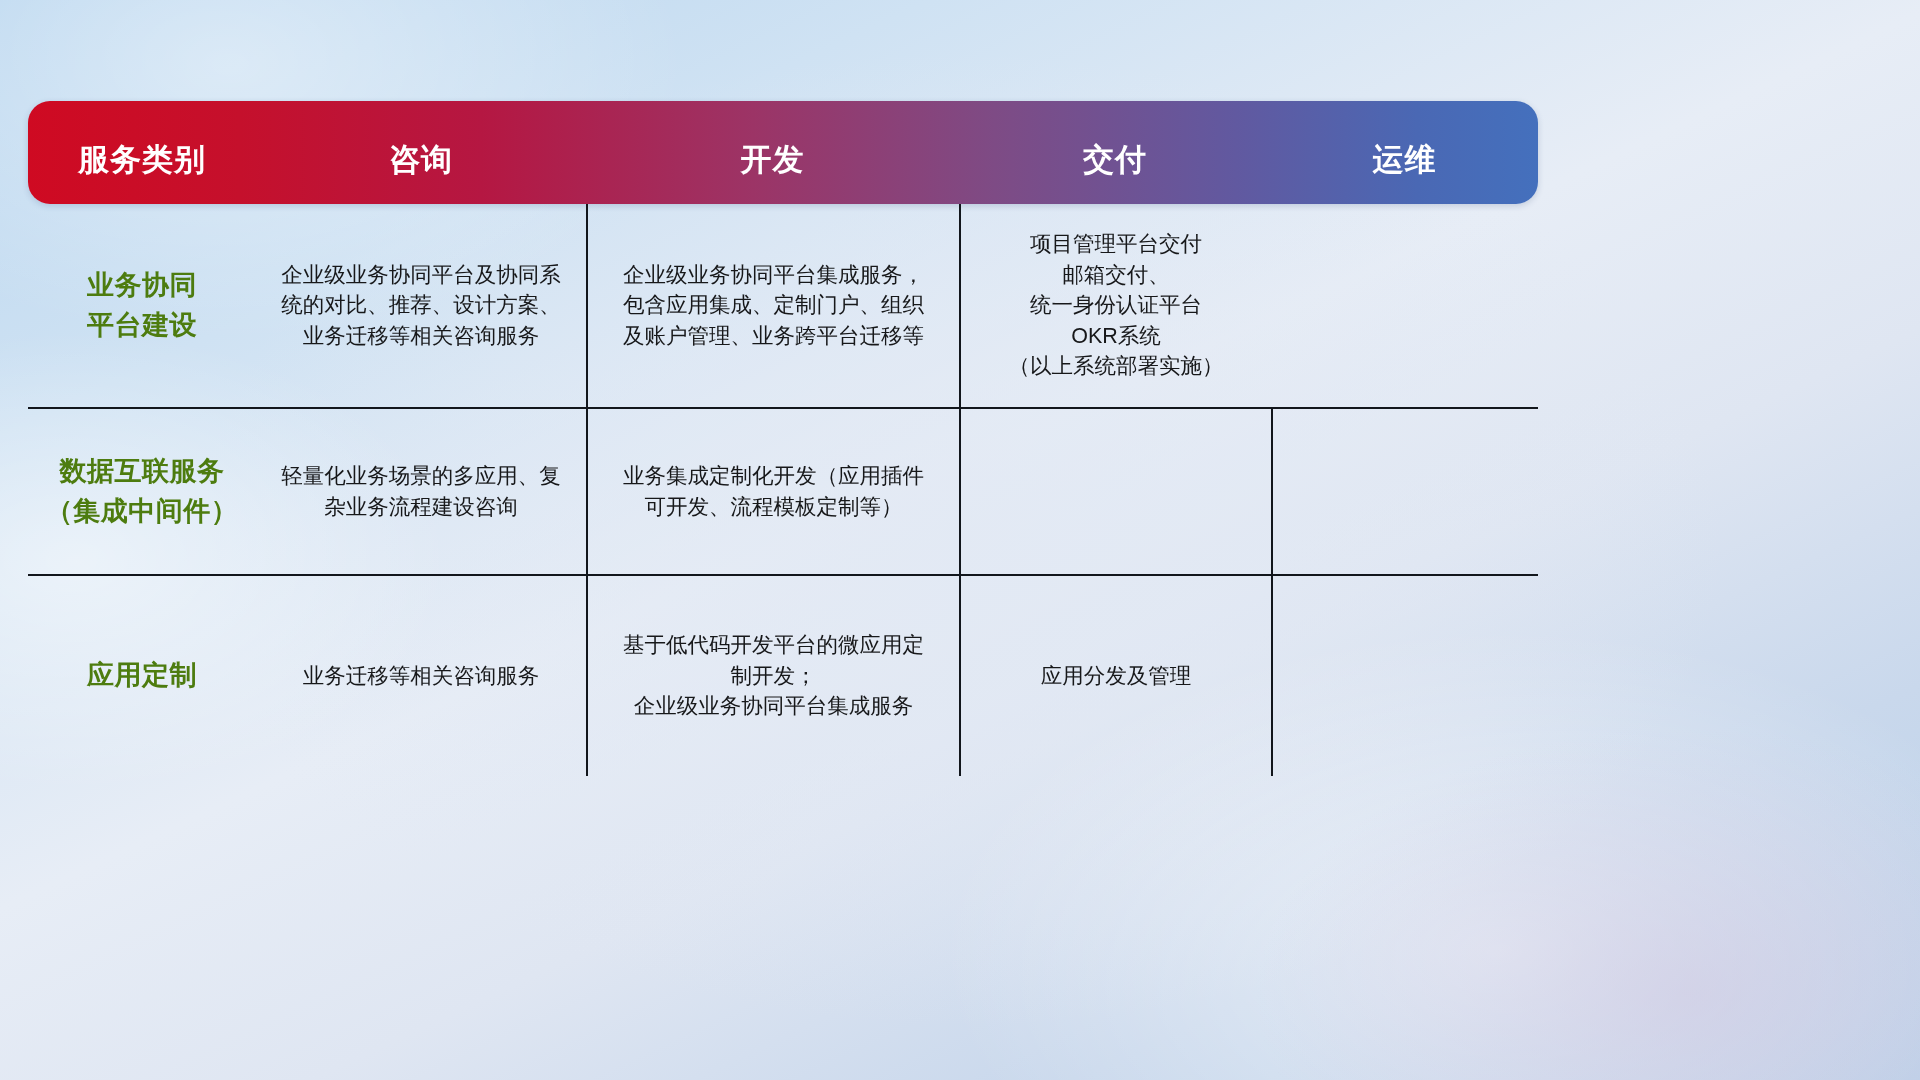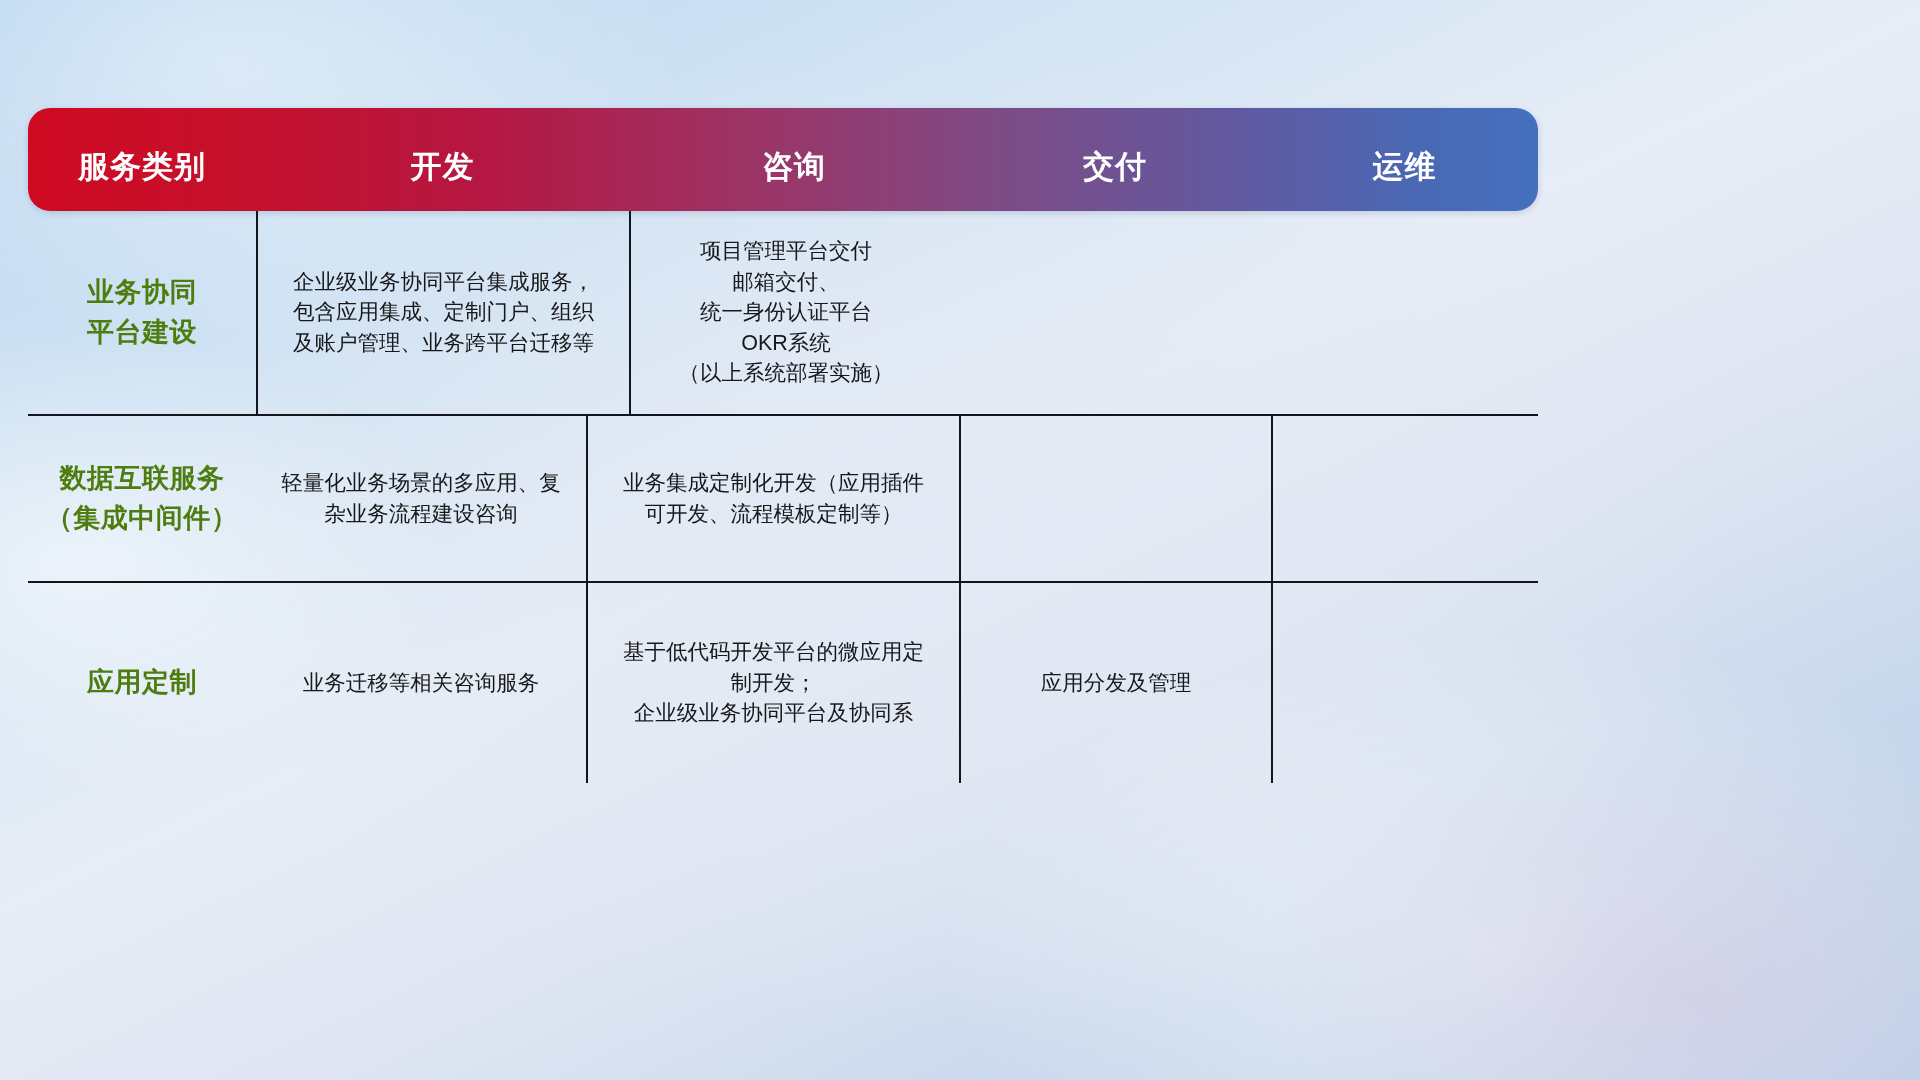--- a/index.html
+++ b/index.html
@@ -20,21 +20,21 @@
   }
   #bg:after{
     content:"";position:absolute;inset:0;
     background:
       radial-gradient(620px 380px at 88% 92%, rgba(208,198,224,.55) 0%, rgba(208,198,224,0) 70%),
       radial-gradient(520px 320px at 4% 52%, rgba(255,255,255,.5) 0%, rgba(255,255,255,0) 72%);
   }
 
   
   #table-wrap{
-    position:absolute;left:28px;top:108px;width:1510px;
+    position:absolute;left:28px;top:101px;width:1510px;
   }
 
   
   .thead{
     position:relative;
     height:103px;
     border-radius:22px;
     background:linear-gradient(90deg,
         #cf0a22 0%,
         #c5102c 14%,
@@ -102,32 +102,37 @@
 </style>
 </head>
 <body>
 
 <div id="bg"></div>
 
 <div id="table-wrap">
 
   <div class="thead">
     <div class="th c1">服务类别</div>
+    <div class="th c2">咨询</div>
     <div class="th c3">开发</div>
-    <div class="th c2">咨询</div>
     <div class="th c4">交付</div>
     <div class="th c5">运维</div>
   </div>
 
   <div class="tbody">
 
     <div class="trow r1">
       <div class="tcell c1 r1">
         <span class="rowlabel cellinner">业务协同
 平台建设</span>
+      </div>
+      <div class="tcell c2 r1">
+        <span class="cellinner">企业级业务协同平台及协同系
+统的对比、推荐、设计方案、
+业务迁移等相关咨询服务</span>
       </div>
       <div class="tcell c3 r1 vsep">
         <span class="cellinner">企业级业务协同平台集成服务，
 包含应用集成、定制门户、组织
 及账户管理、业务跨平台迁移等</span>
       </div>
       <div class="tcell c4 r1 vsep">
         <span class="cellinner">项目管理平台交付
 邮箱交付、
 统一身份认证平台
@@ -160,21 +165,21 @@
     <div class="trow r3">
       <div class="tcell c1 r3">
         <span class="rowlabel cellinner">应用定制</span>
       </div>
       <div class="tcell c2 r3">
         <span class="cellinner">业务迁移等相关咨询服务</span>
       </div>
       <div class="tcell c3 r3 vsep">
         <span class="cellinner">基于低代码开发平台的微应用定
 制开发；
-企业级业务协同平台及协同系</span>
+企业级业务协同平台集成服务</span>
       </div>
       <div class="tcell c4 r3 vsep">
         <span class="cellinner">应用分发及管理</span>
       </div>
       <div class="tcell c5 r3 vsep">
         <span class="cellinner"></span>
       </div>
     </div>
 
   </div>

